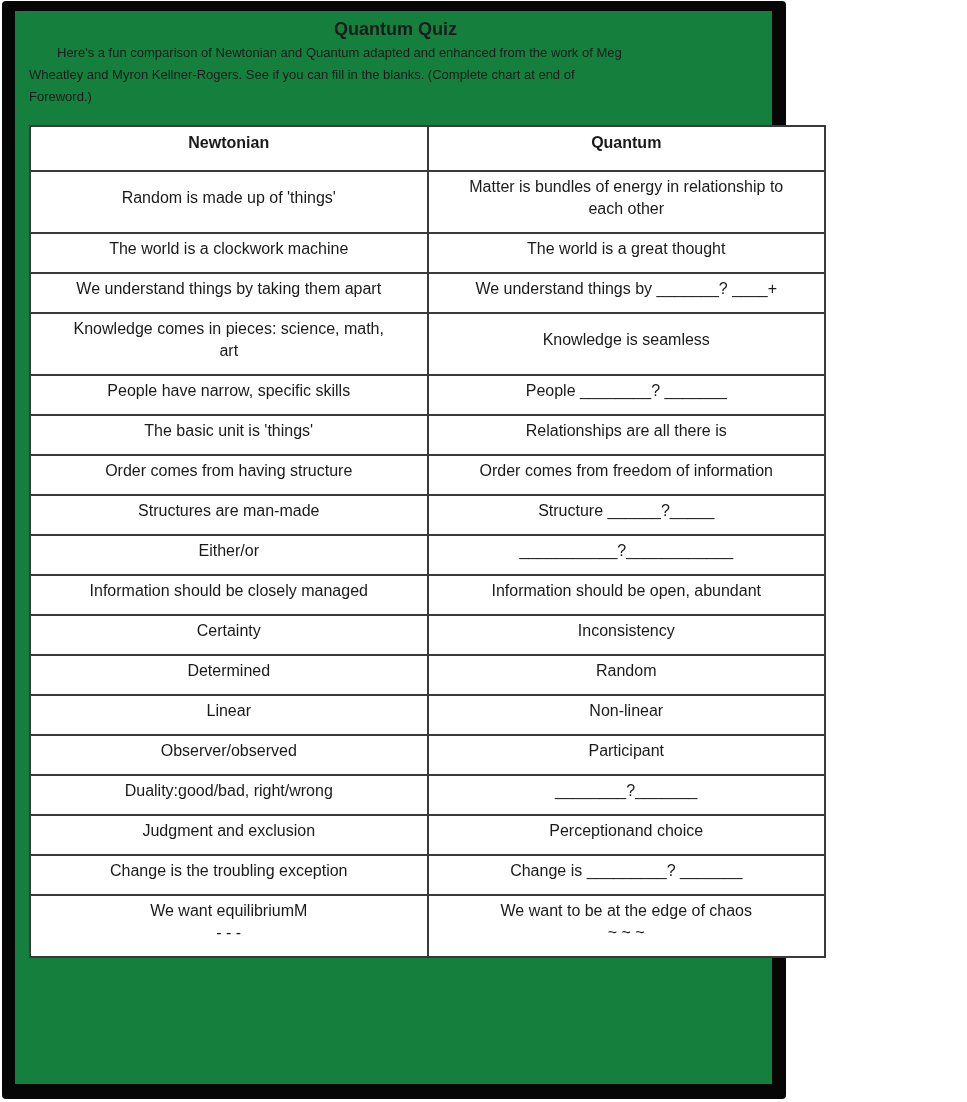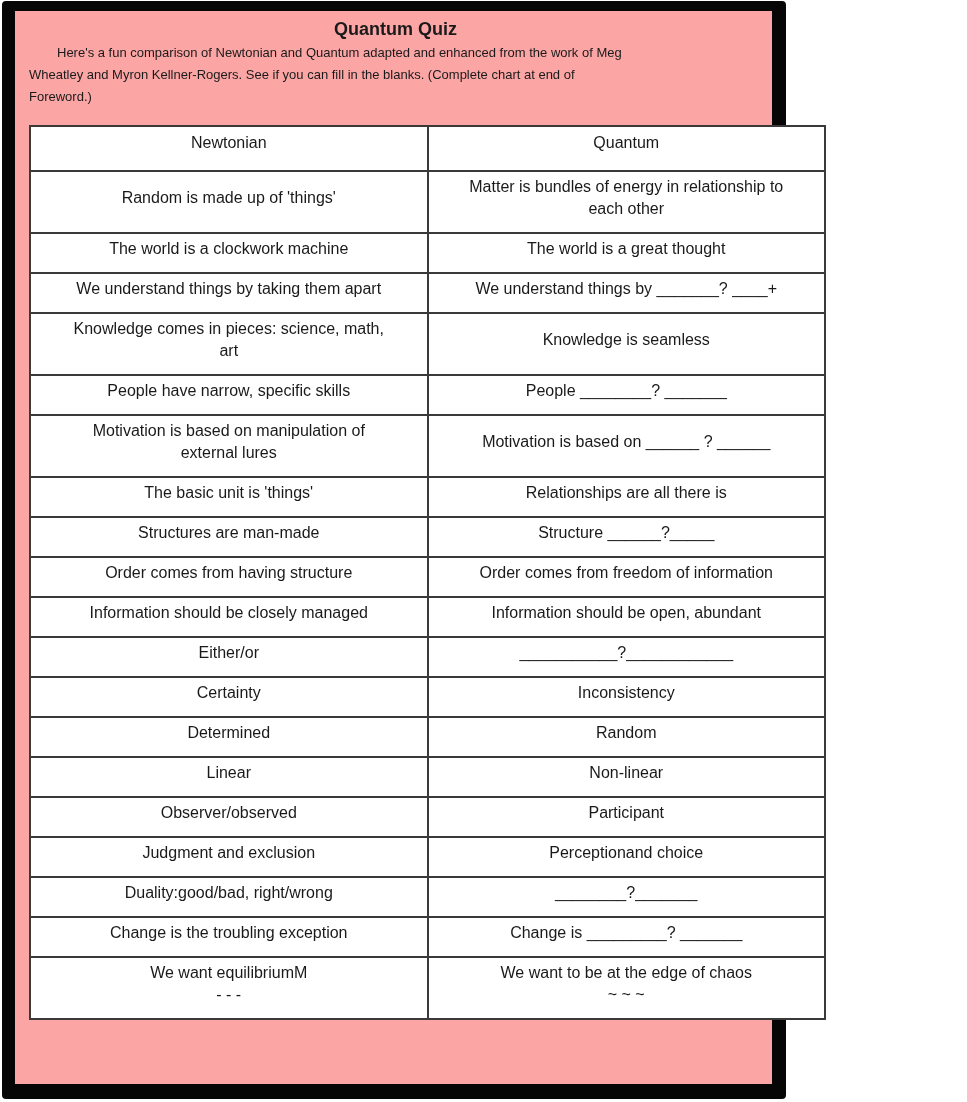--- a/index.html
+++ b/index.html
@@ -14,21 +14,21 @@
     font-family: "Liberation Sans", sans-serif;
     color: #1a1a1a;
   }
   .page-frame {
     position: absolute;
     left: 2px;
     top: 1px;
     width: 784px;
     height: 1098px;
     box-sizing: border-box;
-    background: #fca5a5;
+    background: #15803d;
     border-style: solid;
     border-color: #060606;
     border-width: 10px 14px 15px 13px;
     border-radius: 4px;
   }
   .page-content {
     padding: 5px 10px 0 14px;
   }
   .page-title {
     text-align: center;
@@ -64,21 +64,21 @@
     border: 2px solid #3a3a3a;
     text-align: center;
     font-size: 16px;
     line-height: 22px;
     padding: 4px 10px 12px 10px;
     vertical-align: middle;
     white-space: pre-line;
     color: #1a1a1a;
   }
   .quiz-table th {
-    font-weight: normal;
+    font-weight: bold;
     vertical-align: top;
     padding-top: 5px;
     padding-bottom: 16px;
   }
 </style>
 </head>
 <body>
 
 <div class="page-frame">
   <div class="page-content">
@@ -111,67 +111,62 @@
         <tr>
           <td>Knowledge comes in pieces: science, math,
 art</td>
           <td>Knowledge is seamless</td>
         </tr>
         <tr>
           <td>People have narrow, specific skills</td>
           <td>People ________? _______</td>
         </tr>
         <tr>
-          <td>Motivation is based on manipulation of
-external lures</td>
-          <td>Motivation is based on ______ ? ______</td>
+          <td>The basic unit is 'things'</td>
+          <td>Relationships are all there is</td>
         </tr>
         <tr>
-          <td>The basic unit is 'things'</td>
-          <td>Relationships are all there is</td>
+          <td>Order comes from having structure</td>
+          <td>Order comes from freedom of information</td>
         </tr>
         <tr>
           <td>Structures are man-made</td>
           <td>Structure ______?_____</td>
         </tr>
         <tr>
-          <td>Order comes from having structure</td>
-          <td>Order comes from freedom of information</td>
+          <td>Either/or</td>
+          <td>___________?____________</td>
         </tr>
         <tr>
           <td>Information should be closely managed</td>
           <td>Information should be open, abundant</td>
-        </tr>
-        <tr>
-          <td>Either/or</td>
-          <td>___________?____________</td>
         </tr>
         <tr>
           <td>Certainty</td>
           <td>Inconsistency</td>
         </tr>
         <tr>
           <td>Determined</td>
           <td>Random</td>
         </tr>
         <tr>
           <td>Linear</td>
           <td>Non-linear</td>
         </tr>
         <tr>
           <td>Observer/observed</td>
           <td>Participant</td>
         </tr>
         <tr>
+          <td>Duality:good/bad, right/wrong</td>
+          <td>________?_______</td>
+        </tr>
+        <tr>
           <td>Judgment and exclusion</td>
           <td>Perceptionand choice</td>
-        </tr>
-        <tr>
-          <td>Duality:good/bad, right/wrong</td>
-          <td>________?_______</td>
         </tr>
         <tr>
           <td>Change is the troubling exception</td>
           <td>Change is _________? _______</td>
         </tr>
         <tr>
           <td>We want equilibriumM
 - - -</td>
           <td>We want to be at the edge of chaos
 ~ ~ ~</td>

